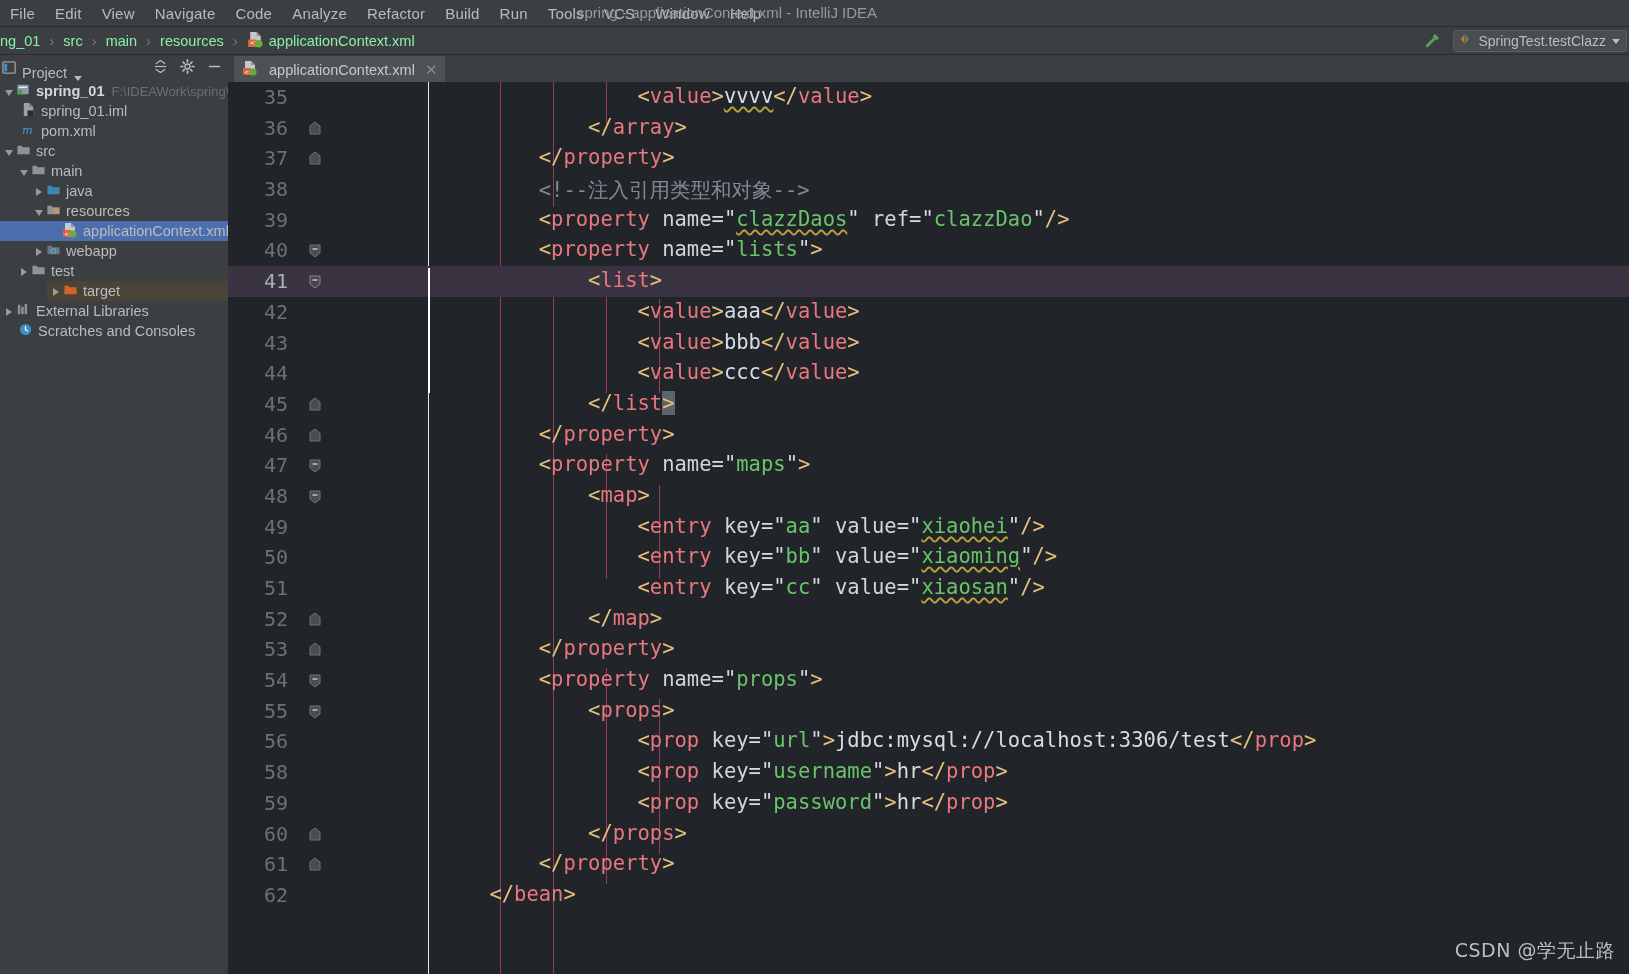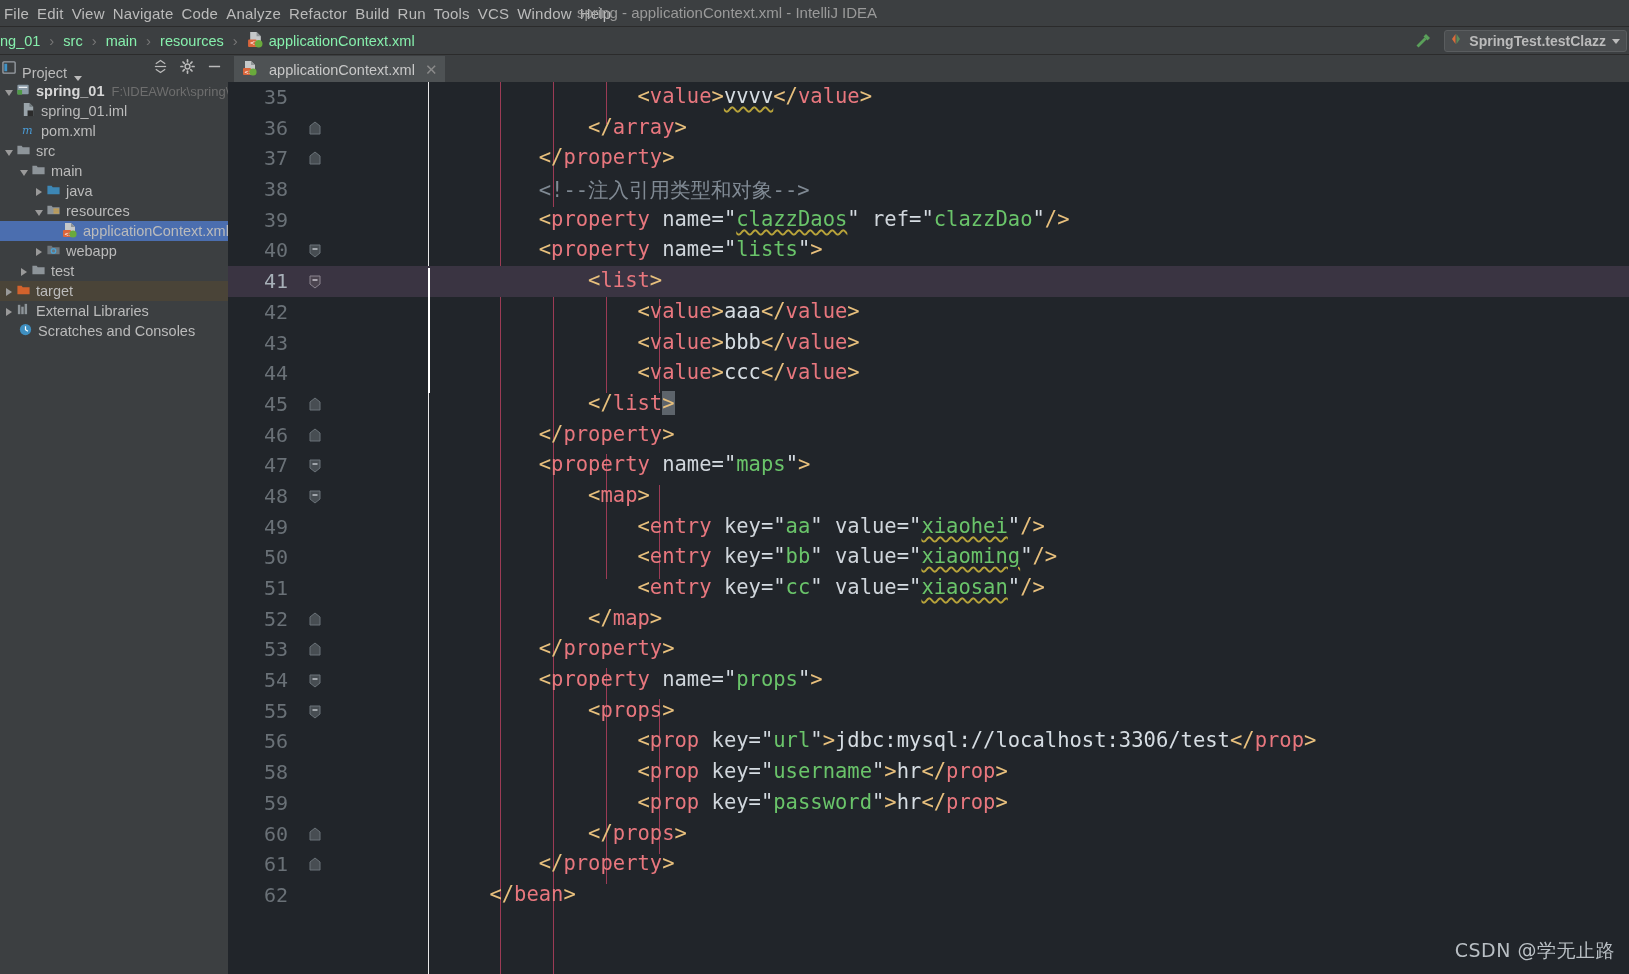--- a/index.html
+++ b/index.html
@@ -15,21 +15,21 @@
 
   
   .menubar {
     position: absolute; left: 0; top: 0; width: 1629px; height: 27px;
     background: #3c3f41;
     border-bottom: 1px solid #2b2b2b;
     display: flex; align-items: center;
   }
   .menu-items { display: flex; align-items: center; padding-left: 0px; }
   .menu-item {
-    color: #bbbbbb; font-size: 15px; padding: 2px 4px; white-space: nowrap;
+    color: #bbbbbb; font-size: 15px; padding: 2px 10px; white-space: nowrap;
     letter-spacing: .2px;
   }
   .win-title {
     position: absolute; left: 577px; top: 4px;
     color: #9a9a9a; font-size: 15px; white-space: nowrap;
   }
 
   
   .navbar {
     position: absolute; left: 0; top: 27px; width: 1629px; height: 28px;
@@ -39,21 +39,21 @@
   .crumbs { display: flex; align-items: center; padding-left: 0px; }
   .crumb { color: #86efac; font-size: 14.5px; white-space: nowrap; display:flex; align-items:center; }
   .crumb-sep { color: #777; font-size: 15px; padding: 0 9px; }
   .nav-right { position: absolute; right: 2px; top: 0; height: 28px; display: flex; align-items: center; }
   .hammer-btn { width: 26px; height: 22px; display: flex; align-items: center; justify-content: center; }
   .runcfg {
     display: flex; align-items: center; gap: 6px;
     background: #4a4d4f; border: 1px solid #5a5d5f; border-radius: 3px;
     height: 22px; padding: 0 6px 0 4px; margin-left: 8px;
   }
-  .runcfg-label { color: #bbbbbb; font-size: 14px; white-space: nowrap; font-weight: bold; }
+  .runcfg-label { color: #bbbbbb; font-size: 14px; white-space: nowrap; }
   .caret-down { width: 0; height: 0; border-left: 4px solid transparent; border-right: 4px solid transparent; border-top: 5px solid #bbb; }
 
   
   .proj-header {
     position: absolute; left: 0; top: 55px; width: 228px; height: 26px;
     background: #3c3f41; display: flex; align-items: flex-end;
   }
   .proj-title { color: #bbbbbb; font-size: 14.5px; margin-left: 22px; }
   .proj-hdr-caret { margin-left: 7px; width: 0; height: 0;
     border-left: 4px solid transparent; border-right: 4px solid transparent; border-top: 5px solid #bbb; }
@@ -61,21 +61,21 @@
 
   .sidebar {
     position: absolute; left: 0; top: 81px; width: 228px; height: 893px;
     background: #3c3f41; overflow: hidden;
   }
   .tree-row {
     position: relative; height: 20px; display: flex; align-items: center;
     font-size: 14.5px; color: #bbbbbb; white-space: nowrap; padding-right: 2px;
   }
   .tree-row.selected { background: #4b6eaf; }
-  .tree-row.target-row { background: #4a4438; }
+  .tree-row.target-row { background: #4a4438; margin-left: 47px; }
   .tw { display: inline-block; width: 14px; text-align: center; flex: 0 0 14px; }
   .tw .arrow-r { display:inline-block; width:0; height:0; border-top:4px solid transparent; border-bottom:4px solid transparent; border-left:6px solid #9a9a9a; }
   .tw .arrow-d { display:inline-block; width:0; height:0; border-left:4px solid transparent; border-right:4px solid transparent; border-top:6px solid #9a9a9a; }
   .ic { flex: 0 0 auto; display:inline-block; margin-right: 5px; }
   .lbl-bold { font-weight: bold; color: #d6d6d6; }
   .path-hint { color: #6e6e6e; font-size: 13px; margin-left: 7px; }
 
   
   .tabbar {
     position: absolute; left: 228px; top: 55px; width: 1401px; height: 27px;

